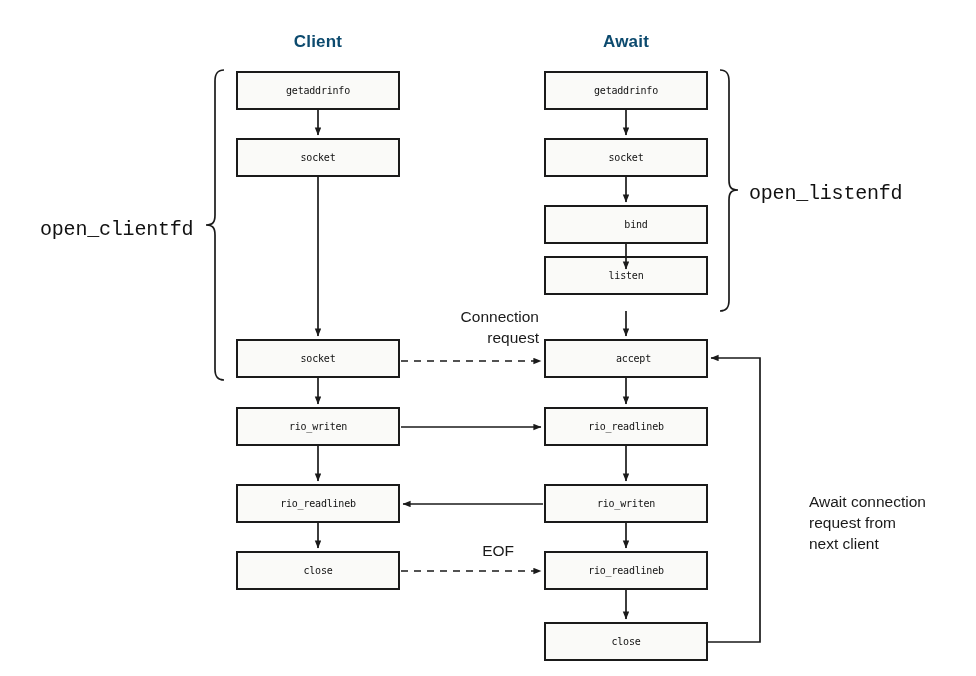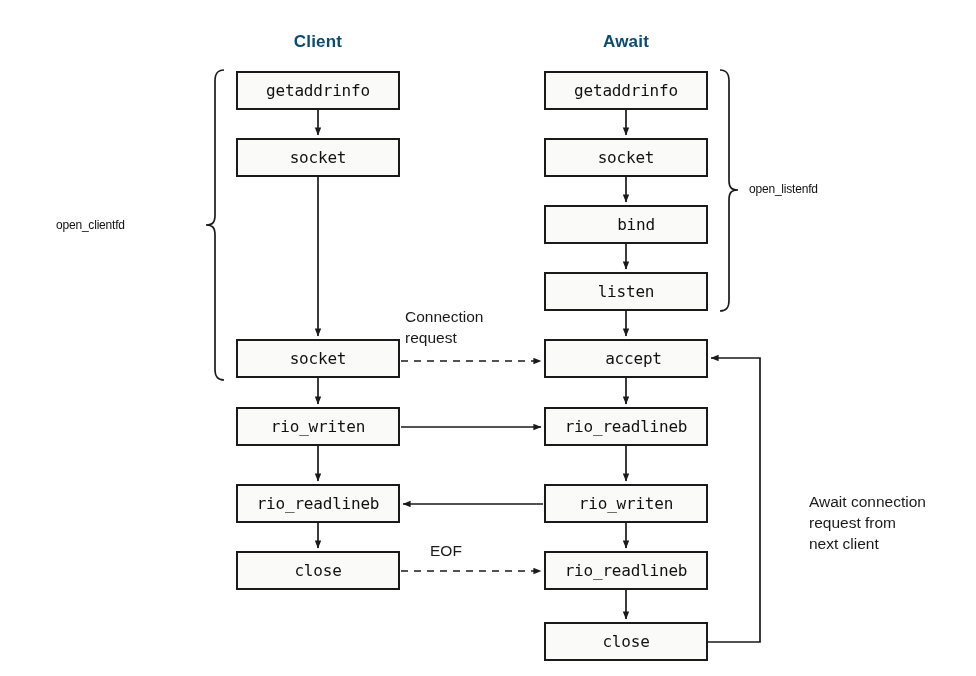--- a/index.html
+++ b/index.html
@@ -30,41 +30,41 @@
     position: absolute;
     width: 164px;
     height: 39px;
     box-sizing: border-box;
     border: 2.5px solid #1a1a1a;
     background: #fafaf8;
     display: flex;
     align-items: center;
     justify-content: center;
     font-family: "DejaVu Sans Mono", monospace;
-    font-size: 16px;
+    font-size: 10px;
     color: #111111;
     letter-spacing: -0.2px;
   }
   .side-label {
     position: absolute;
-    font-family: Liberation Sans, sans-serif;
-    font-size: 12px;
+    font-family: Liberation Mono, monospace;
+    font-size: 20px;
     color: #111111;
     white-space: nowrap;
     letter-spacing: -0.2px;
   }
   .flow-label {
     position: absolute;
     font-family: "Liberation Sans", sans-serif;
     font-size: 15.5px;
     color: #1a1a1a;
     line-height: 1.35;
     white-space: pre-line;
   }
-  .flow-label.center { text-align: left; }
+  .flow-label.center { text-align: right; }
   svg.overlay {
     position: absolute;
     left: 0;
     top: 0;
     width: 976px;
     height: 676px;
     pointer-events: none;
   }
 </style>
 </head>
@@ -78,28 +78,28 @@
   <div class="node" style="left:236px; top:71px;">getaddrinfo</div>
   <div class="node" style="left:236px; top:138px;">socket</div>
   <div class="node" style="left:236px; top:339px;">socket</div>
   <div class="node" style="left:236px; top:407px;">rio_writen</div>
   <div class="node" style="left:236px; top:484px;">rio_readlineb</div>
   <div class="node" style="left:236px; top:551px;">close</div>
 
   <div class="node" style="left:544px; top:71px;">getaddrinfo</div>
   <div class="node" style="left:544px; top:138px;">socket</div>
   <div class="node" style="left:544px; top:205px;padding-left:20px;">bind</div>
-  <div class="node" style="left:544px; top:272px;">listen</div>
+  <div class="node" style="left:544px; top:256px;">listen</div>
   <div class="node" style="left:544px; top:339px;padding-left:15px;">accept</div>
   <div class="node" style="left:544px; top:407px;">rio_readlineb</div>
   <div class="node" style="left:544px; top:484px;">rio_writen</div>
   <div class="node" style="left:544px; top:551px;">rio_readlineb</div>
   <div class="node" style="left:544px; top:622px;">close</div>
 
-  <div class="side-label" style="left:56px; top:218px;">open_clientfd</div>
+  <div class="side-label" style="left:40px; top:218px;">open_clientfd</div>
   <div class="side-label" style="left:749px; top:182px;">open_listenfd</div>
 
   <div class="flow-label center" style="left:405px; top:307px; width:134px;">Connection
 request</div>
   <div class="flow-label center" style="left:430px; top:541px; width:84px;">EOF</div>
   <div class="flow-label" style="left:775px; top:492px; width:190px;margin-left:34px;">Await connection
 request from
 next client</div>
 
   <svg class="overlay" viewBox="0 0 976 676" xmlns="http://www.w3.org/2000/svg">

